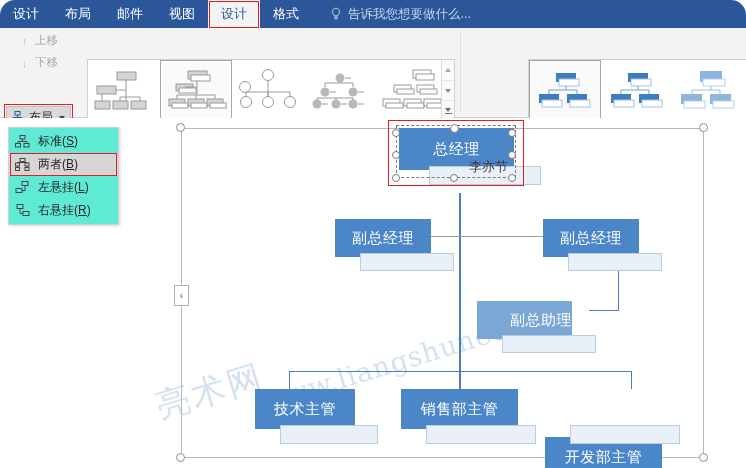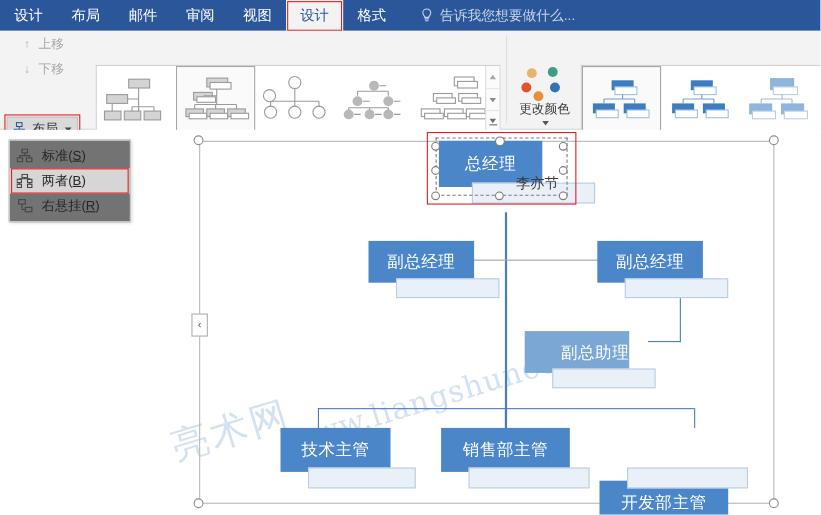--- a/index.html
+++ b/index.html
@@ -2,21 +2,21 @@
 <html><head>
 <meta charset="utf-8">
 <style>
   * { box-sizing: border-box; margin: 0; padding: 0; }
   html, body {
     width: 746px; height: 468px;
     font-family: "Liberation Sans", "DejaVu Sans", sans-serif;
     overflow: hidden;
     background: #ffffff;
   }
-  #app { position: relative; width: 746px; height: 468px; overflow: hidden; }
+  #app { position: relative; width: 746px; height: 468px; overflow: hidden; border-radius: 15px; }
 
   
   .tabbar {
     position: absolute; left: 0; top: 0; width: 746px; height: 28px;
     background: #2b579a;
     display: flex; align-items: stretch;
   }
   .tab {
     display: flex; align-items: center; justify-content: center;
     padding: 0 13px; height: 28px;
@@ -68,21 +68,21 @@
   }
   .caret-d { width:0;height:0;border-left:3.5px solid transparent;border-right:3.5px solid transparent;border-top:4px solid #444; margin-left:2px;}
 
   
   .hier { display:inline-block; }
   .hier svg { display:block; }
 
   
   .menu {
     position: absolute; left: 8px; top: 99px; width: 111px;
-    background: #737373; border: 1px solid #cfcfcf;
+    background: #5eead4; border: 1px solid #cfcfcf;
     box-shadow: 1px 1px 3px rgba(0,0,0,.16);
     padding: 2px 0; z-index: 40;
   }
   .menu-item {
     display: flex; align-items: center; gap: 8px;
     height: 23px; padding: 0 6px; font-size: 12px; color: #262626;
     white-space: nowrap; cursor: default; position: relative;
   }
   .menu-item.sel { background: #d6d6d6; }
   .menu-item.sel::after {
@@ -216,23 +216,20 @@
 
   <div class="tabbar">
     <div class="tab">
         <span>设计</span>
       </div>
     <div class="tab">
         <span>布局</span>
       </div>
     <div class="tab">
         <span>邮件</span>
-      </div>
-    <div class="tab">
-        <span>审阅</span>
       </div>
     <div class="tab">
         <span>视图</span>
       </div>
     <div class="tab active redbox">
         <span>设计</span>
       </div>
     <div class="tab">
         <span>格式</span>
       </div>
@@ -352,31 +349,20 @@
             <span class="tri-dl"></span>
             <span class="ul-bar"></span>
           </div>
         </div>
       </div>
     </div>
     <div class="grp-label" style="left:252px; top:97px;">版式</div>
 
     <div class="ribbon-sep" style="left:460px;"></div>
 
-    <div class="chcolor">
-      <div class="dots">
-        <span class="dot" style="left:7px;  top:1px;  background:#e8b46a;"></span>
-        <span class="dot" style="left:26px; top:0px;  background:#3f9c86;"></span>
-        <span class="dot" style="left:2px;  top:14px; background:#e0522b;"></span>
-        <span class="dot" style="left:28px; top:14px; background:#2f74b5;"></span>
-        <span class="dot" style="left:13px; top:22px; background:#e89038;"></span>
-      </div>
-      <div class="cap">更改颜色</div>
-      <span class="caret-d" style="margin-top:3px;border-top-color:#555;"></span>
-    </div>
 
     <div class="sgal">
       <div class="sgal-item sel">
         <svg width="62" height="46" viewBox="0 0 62 46">
           <rect x="22" y="5" width="20" height="9" fill="#3e7cc0"></rect>
           <rect x="25" y="11" width="20" height="7" fill="#fff" stroke="#9fc0e0"></rect>
           <rect x="5" y="26" width="20" height="9" fill="#3e7cc0"></rect>
           <rect x="8" y="32" width="20" height="7" fill="#fff" stroke="#9fc0e0"></rect>
           <rect x="33" y="26" width="20" height="9" fill="#3e7cc0"></rect>
           <rect x="36" y="32" width="20" height="7" fill="#fff" stroke="#9fc0e0"></rect>
@@ -429,20 +415,30 @@
             <rect x="0.5" y="9.5" width="4" height="3" fill="none" stroke="#444" stroke-width="1"></rect>
             <rect x="10" y="9.5" width="4" height="3" fill="none" stroke="#444" stroke-width="1"></rect>
             <path d="M7.5 3.5v1M2.5 4.5h10M2.5 4.5v.5M12 4.5v.5M2.5 8v1.5M12 8v1.5" fill="none" stroke="#444" stroke-width="1"></path>
           </svg>
         </span>
         <span class="lbl"><span>两者(</span><u>B</u><span>)</span></span>
       </div>
       <div class="menu-item">
         <span class="hier">
           <svg width="15" height="13" viewBox="0 0 15 13">
+            <rect x="7" y="0.5" width="6" height="4" fill="none" stroke="#444" stroke-width="1"></rect>
+            <rect x="1" y="7.5" width="6" height="4" fill="none" stroke="#444" stroke-width="1"></rect>
+            <path d="M10 4.5v5M10 9.5H7" fill="none" stroke="#444" stroke-width="1"></path>
+          </svg>
+        </span>
+        <span class="lbl"><span>左悬挂(</span><u>L</u><span>)</span></span>
+      </div>
+      <div class="menu-item">
+        <span class="hier">
+          <svg width="15" height="13" viewBox="0 0 15 13">
             <rect x="2" y="0.5" width="6" height="4" fill="none" stroke="#444" stroke-width="1"></rect>
             <rect x="8" y="7.5" width="6" height="4" fill="none" stroke="#444" stroke-width="1"></rect>
             <path d="M5 4.5v5M5 9.5h3" fill="none" stroke="#444" stroke-width="1"></path>
           </svg>
         </span>
         <span class="lbl"><span>右悬挂(</span><u>R</u><span>)</span></span>
       </div>
     </div>
 
   </div>
@@ -469,21 +465,21 @@
     <div class="conn" style="left:618px; top:148px; width:1px; height:26px;"></div>
     <div class="conn" style="left:589px; top:192px; width:30px; height:1px;"></div>
     <div class="conn" style="left:618px; top:174px; width:1px; height:19px;"></div>
 
     <div class="conn" style="left:289px; top:253px; width:342px; height:1px;"></div>
     <div class="conn" style="left:289px; top:253px; width:1px; height:18px;"></div>
     <div class="conn" style="left:459px; top:253px; width:1px; height:18px;"></div>
     <div class="conn" style="left:631px; top:253px; width:1px; height:18px;"></div>
 
     <div class="node" style="left:399px; top:10px;">
-      <div class="box" style="width:94px; height:42px;">
+      <div class="box" style="width:115px; height:42px;">
         <span>总经理</span>
       </div>
       <div class="sub" style="left:30px; top:38px; width:112px; height:19px;"></div>
     </div>
     <div class="root-name" style="left:469px; top:40px;">李亦节</div>
     <div class="sel-dash" style="left:396px; top:7px; width:120px; height:53px;"></div>
     <div class="sel-node-outline" style="left:388px; top:2px; width:136px; height:66px;"></div>
     <div class="shdl" style="left:392px; top:11px;"></div>
     <div class="shdl" style="left:508px; top:11px;"></div>
     <div class="shdl" style="left:392px; top:33px;"></div>

